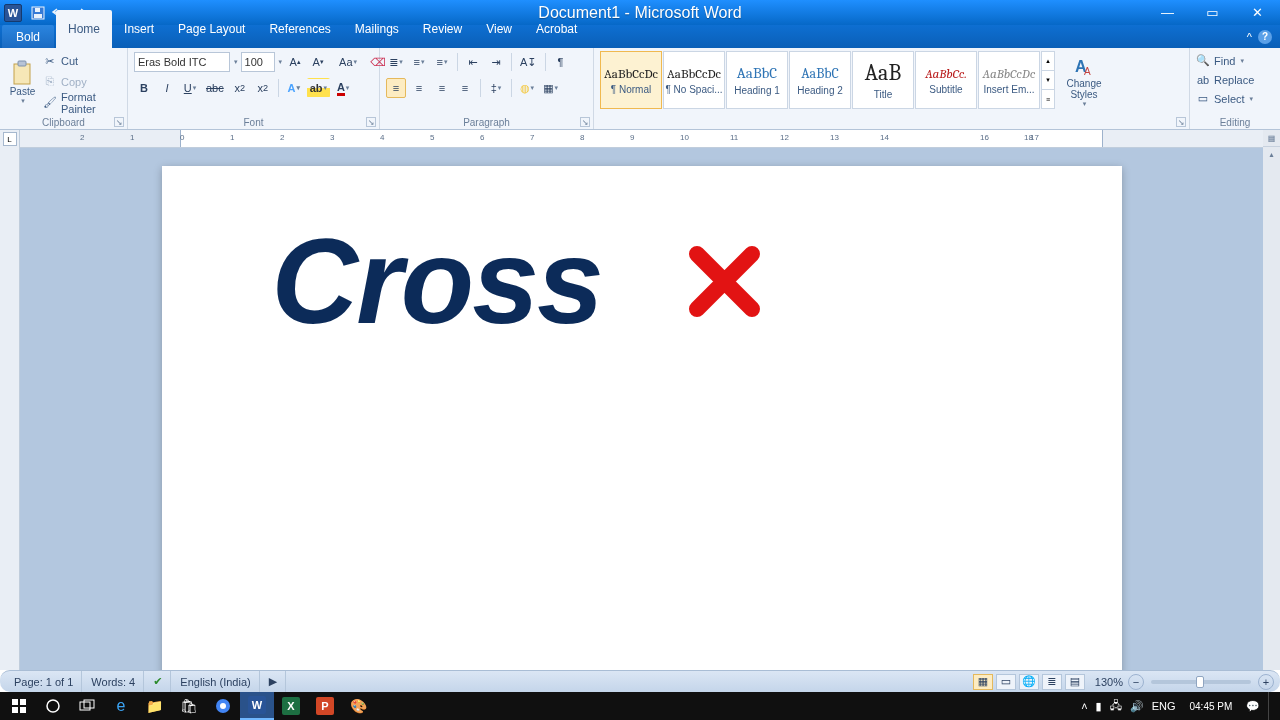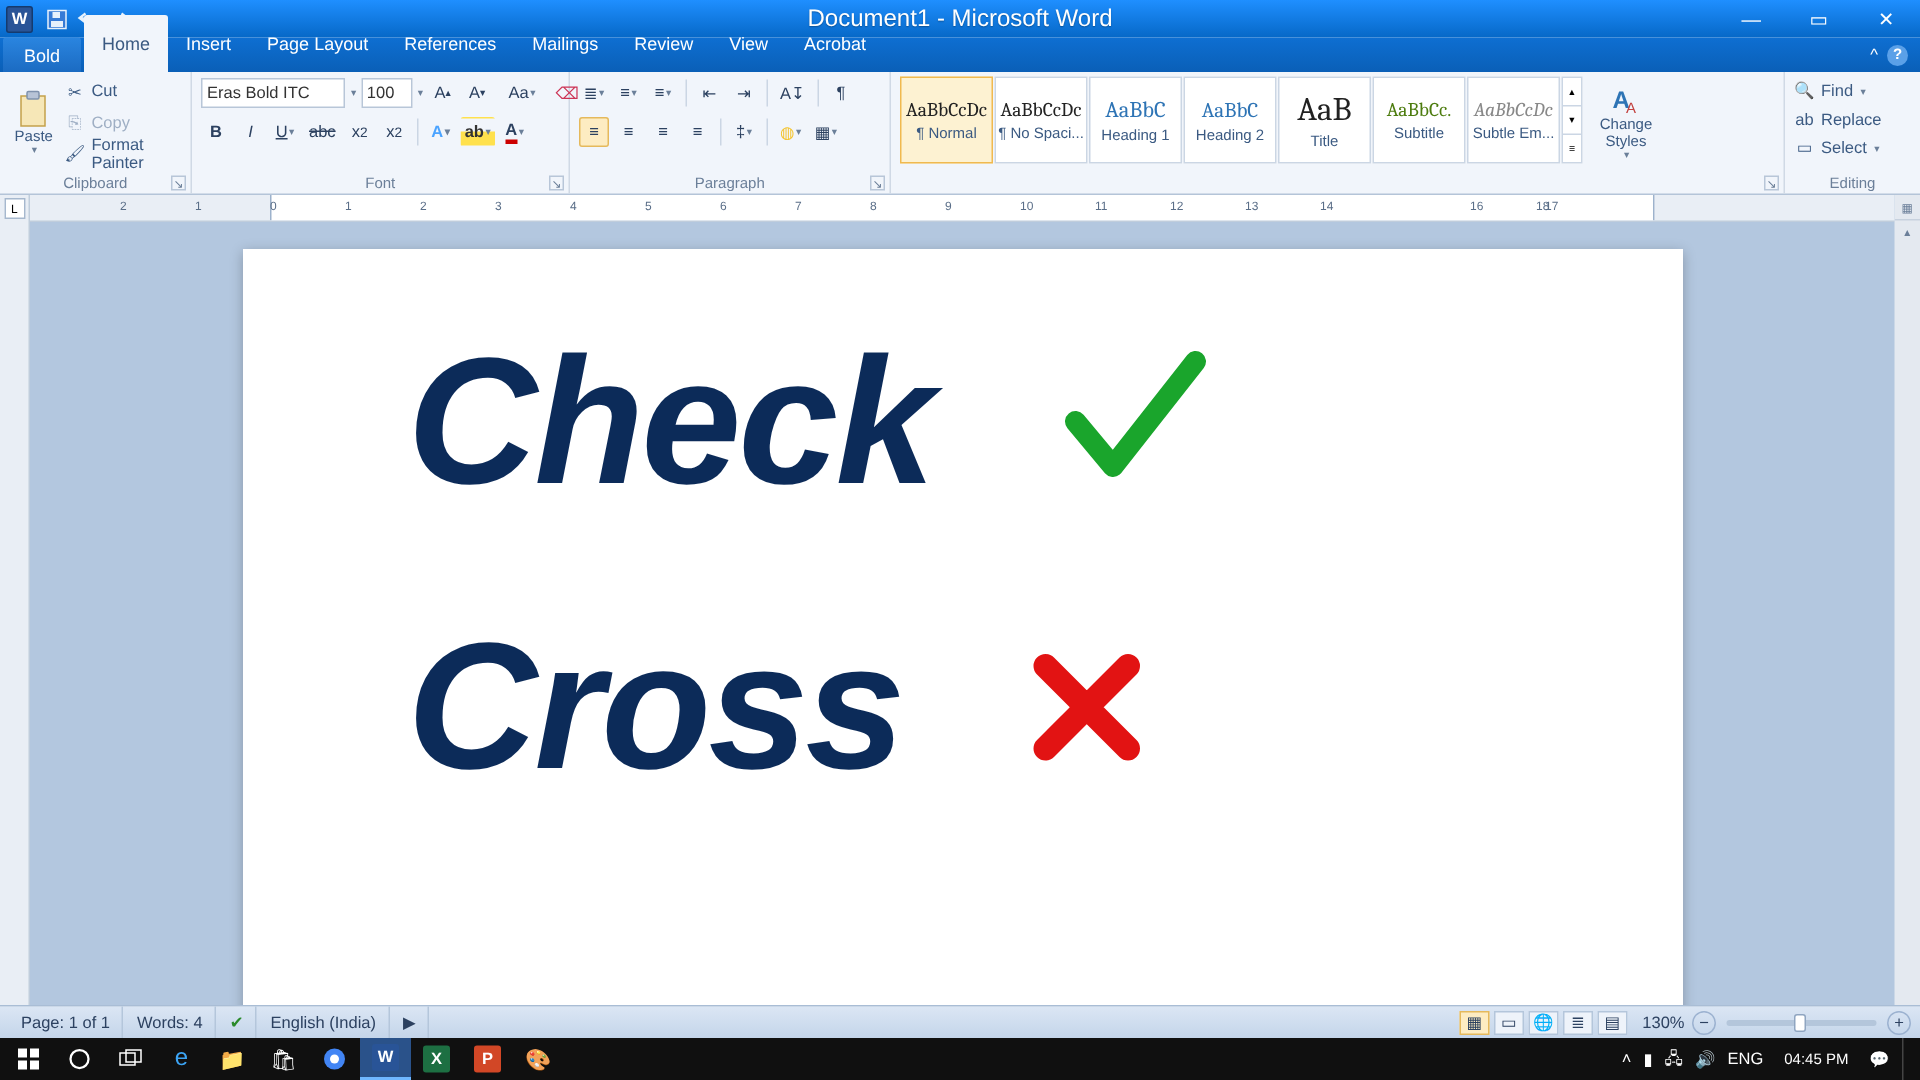--- a/index.html
+++ b/index.html
@@ -45,21 +45,21 @@
 .hruler { height:18px; background:#e9eef5; border-bottom:1px solid #c0cddc; position:relative; font-size:8px; color:#5a6e88; overflow:hidden;}
 .canvas { flex:1; overflow:auto; position:relative; display:flex; justify-content:center; }
 .page { width:960px; min-height:700px; background:#fff; margin-top:18px; box-shadow:0 2px 8px rgba(0,0,0,.25); padding:55px 110px; position:relative;}
 .content-line { display:flex; align-items:center; gap:80px; margin-bottom:70px;}
 .bigtext { font-weight:900; color:#0c2b59; font-size:120px; letter-spacing:-2px; line-height:1; font-family:Arial Black,Arial,sans-serif; font-style:italic;}
 .checkmark svg, .crossmark svg { display:block;}
 
 .rightpane { width:17px; background:#e4e9f0;}
 
 
-.status { height:22px; background:linear-gradient(#dbe6f4,#c4d5ea); border-top:1px solid #a9bdd5; display:flex; align-items:center; font-size:11px; color:#2c4160; padding:0 6px; gap:1px;}
+.status { height:22px; background:linear-gradient(#dbe6f4,#c4d5ea); border-top:1px solid #a9bdd5; display:flex; align-items:center; font-size:11px; color:#2c4160; padding:0 6px; gap:1px;border-radius:10px;}
 .status .cell { padding:0 8px; border-right:1px solid #b4c6db; height:100%; display:flex; align-items:center; gap:4px;}
 .status .spacer { flex:1;}
 .status .viewbtn { width:20px; height:16px; border:1px solid #b4c6db; background:#eef3fa; margin:0 1px; display:flex; align-items:center; justify-content:center;}
 .status .viewbtn.active { background:#fdecc2; border-color:#e5b95c;}
 .slider { width:100px; height:4px; background:#b4c6db; position:relative; margin:0 6px; border-radius:2px;}
 .slider .thumb { position:absolute; width:8px; height:12px; background:#fff; border:1px solid #8fa5c1; top:-4px; left:45px; border-radius:2px;}
 
 
 .taskbar { height:28px; background:#101010; display:flex; align-items:center; color:#fff; padding:0 2px;}
 .taskbar .tb { width:34px; height:28px; display:flex; align-items:center; justify-content:center; }
@@ -247,26 +247,26 @@
         </div>
       <div class="stylebox">
           <div class="prev" style="color:#2e74b5;font-size:14px">AaBbC</div>
           <span>Heading 2</span>
         </div>
       <div class="stylebox">
           <div class="prev" style="font-size:22px">AaB</div>
           <span>Title</span>
         </div>
       <div class="stylebox">
-          <div class="prev" style="color:#4d7c0f;">AaBbCc.</div>
+          <div class="prev" style="color:#b91c1c;font-style:italic">AaBbCc.</div>
           <span>Subtitle</span>
         </div>
       <div class="stylebox">
           <div class="prev" style="color:#888;font-style:italic">AaBbCcDc</div>
-          <span>Subtle Em...</span>
+          <span>Insert Em...</span>
         </div>
       <div style="display:flex;flex-direction:column;border:1px solid #cbd6e4;background:#fff;width:14px;height:58px">
         <div style="flex:1;display:flex;align-items:center;justify-content:center;font-size:7px">▴</div>
         <div style="flex:1;display:flex;align-items:center;justify-content:center;font-size:7px;border-top:1px solid #cbd6e4">▾</div>
         <div style="flex:1;display:flex;align-items:center;justify-content:center;font-size:7px;border-top:1px solid #cbd6e4">≡</div>
       </div>
       <div class="bigbtn" style="width:48px;margin-left:4px">
         <svg width="22" height="22">
             <text x="2" y="16" font-size="16" font-weight="bold" fill="#2e74b5">A</text>
             <text x="11" y="19" font-size="10" fill="#c3423f">A</text>
@@ -321,28 +321,20 @@
         <span style="left: 760px;">12</span>
         <span style="left: 810px;">13</span>
         <span style="left: 860px;">14</span>
         <span style="left: 928px; margin-top: 40px;">15</span>
         <span style="left: 960px;">16</span>
         <span style="left: 1010px;">17</span>
         <span style="left: 1004px;">18</span>
       </div>
     <div class="canvas">
       <div class="page">
-        <div class="content-line">
-          <span class="bigtext">Check</span>
-          <span class="checkmark">
-            <svg width="110" height="110">
-                <path d="M15 55 L40 85 L95 15" stroke="#1aa52c" stroke-width="14" fill="none" stroke-linecap="round" stroke-linejoin="round"></path>
-              </svg>
-          </span>
-        </div>
         <div class="content-line" style="margin-bottom:4px">
           <span class="bigtext">Cross</span>
           <span class="crossmark">
             <svg width="85" height="85">
                 <path d="M15 15 L70 70 M70 15 L15 70" stroke="#e21313" stroke-width="16" fill="none" stroke-linecap="round"></path>
               </svg>
           </span>
         </div>
       </div>
     </div>

